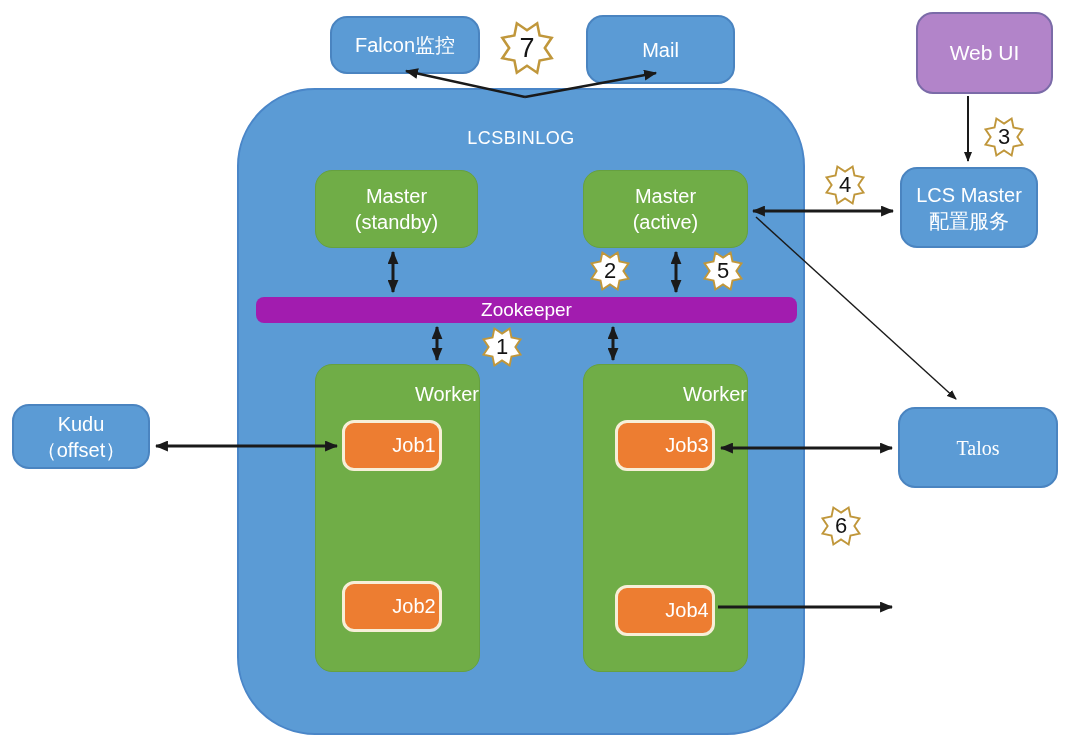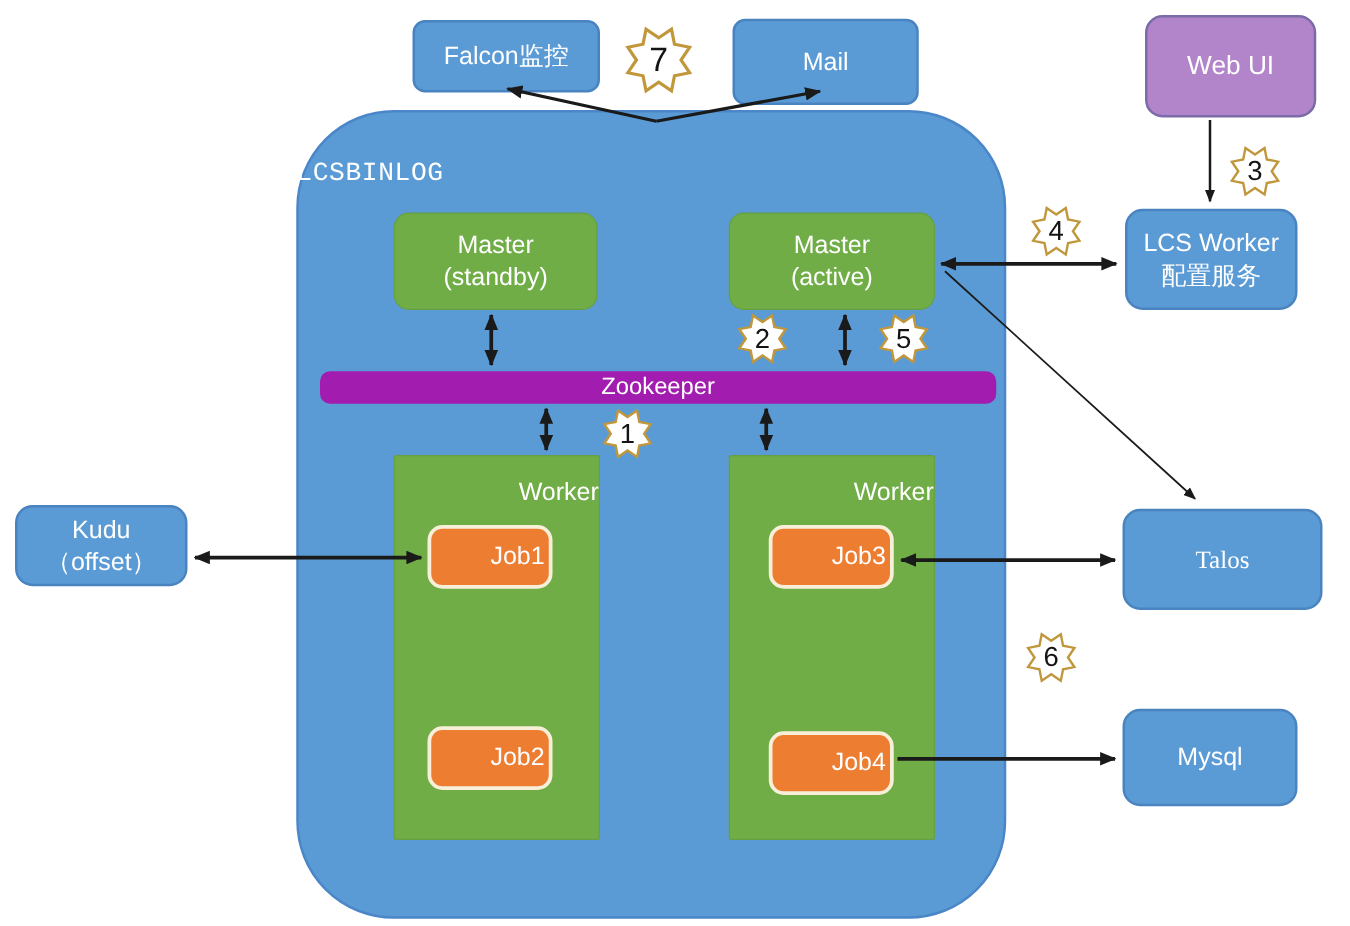--- a/index.html
+++ b/index.html
@@ -29,24 +29,24 @@
     border:3px solid #F7EFD8; border-radius:12px; box-sizing:border-box;
     display:flex; align-items:center; justify-content:center;
     color:#fff; font-size:20px;padding-left:44px;
   }
   .container-box {
     position:absolute; left:237px; top:88px; width:568px; height:647px;
     background:#5B9BD5; border:2px solid #4A86C8; border-radius:78px;
     box-sizing:border-box; z-index:1;
   }
   .container-title {
-    position:absolute; left:237px; top:128px; width:568px; 
-    color:#fff; font-size:21px; letter-spacing:0.5px; z-index:2;font-family:Liberation Mono, monospace;
+    position:absolute; left:237px; top:128px; width:568px; text-align:center;
+    color:#fff; font-size:18px; letter-spacing:0.5px; z-index:2;
   }
-  .z2 { z-index:2; }
+  .z2 { z-index:2;border-radius:17px; }
   .zk-bar {
     position:absolute; left:256px; top:297px; width:541px; height:26px;
     background:#a21caf; border-radius:8px; z-index:2;
     display:flex; align-items:center; justify-content:center;
     color:#fff; font-size:19px;
   }
   .fs20 { font-size:20px; line-height:26px; }
   .fs21 { font-size:21px;margin-left:16px; }
   .arrows { position:absolute; left:0; top:0; z-index:3; pointer-events:none; }
   .badge {
@@ -101,32 +101,29 @@
   <div class="box blue small-r z2 fs20" style="left:330px; top:16px; width:150px; height:58px;">
     <span>Falcon监控</span>
   </div>
   <div class="box blue small-r z2 fs20" style="left:586px; top:15px; width:149px; height:69px;">
     <span>Mail</span>
   </div>
   <div class="box purple z2 fs21" style="left:900px; top:12px; width:137px; height:82px;">
     <span>Web UI</span>
   </div>
   <div class="box blue z2 fs20" style="left:900px; top:167px; width:138px; height:81px;">
-    <span>LCS Worker</span>
+    <span>LCS Master</span>
     <span>配置服务</span>
   </div>
   <div class="box blue z2 fs20" style="left:12px; top:404px; width:138px; height:65px;">
     <span>Kudu</span>
     <span>（offset）</span>
   </div>
   <div class="box blue z2 fs20" style="left:898px; top:407px; width:160px; height:81px;font-family:Liberation Serif, serif;">
     <span>Talos</span>
-  </div>
-  <div class="box blue z2 fs20" style="left:898px; top:567px; width:140px; height:78px;">
-    <span>Mysql</span>
   </div>
 
   <svg class="arrows" width="1080" height="741" viewBox="0 0 1080 741">
     <defs>
       <marker id="ah" viewBox="0 0 12 10" refX="11" refY="5" markerWidth="13" markerHeight="11" orient="auto" markerUnits="userSpaceOnUse">
         <path d="M0,0 L12,5 L0,10 z" fill="#1A1A1A"></path>
       </marker>
       <marker id="ahs" viewBox="0 0 12 10" refX="11" refY="5" markerWidth="13" markerHeight="11" orient="auto-start-reverse" markerUnits="userSpaceOnUse">
         <path d="M0,0 L12,5 L0,10 z" fill="#1A1A1A"></path>
       </marker>

